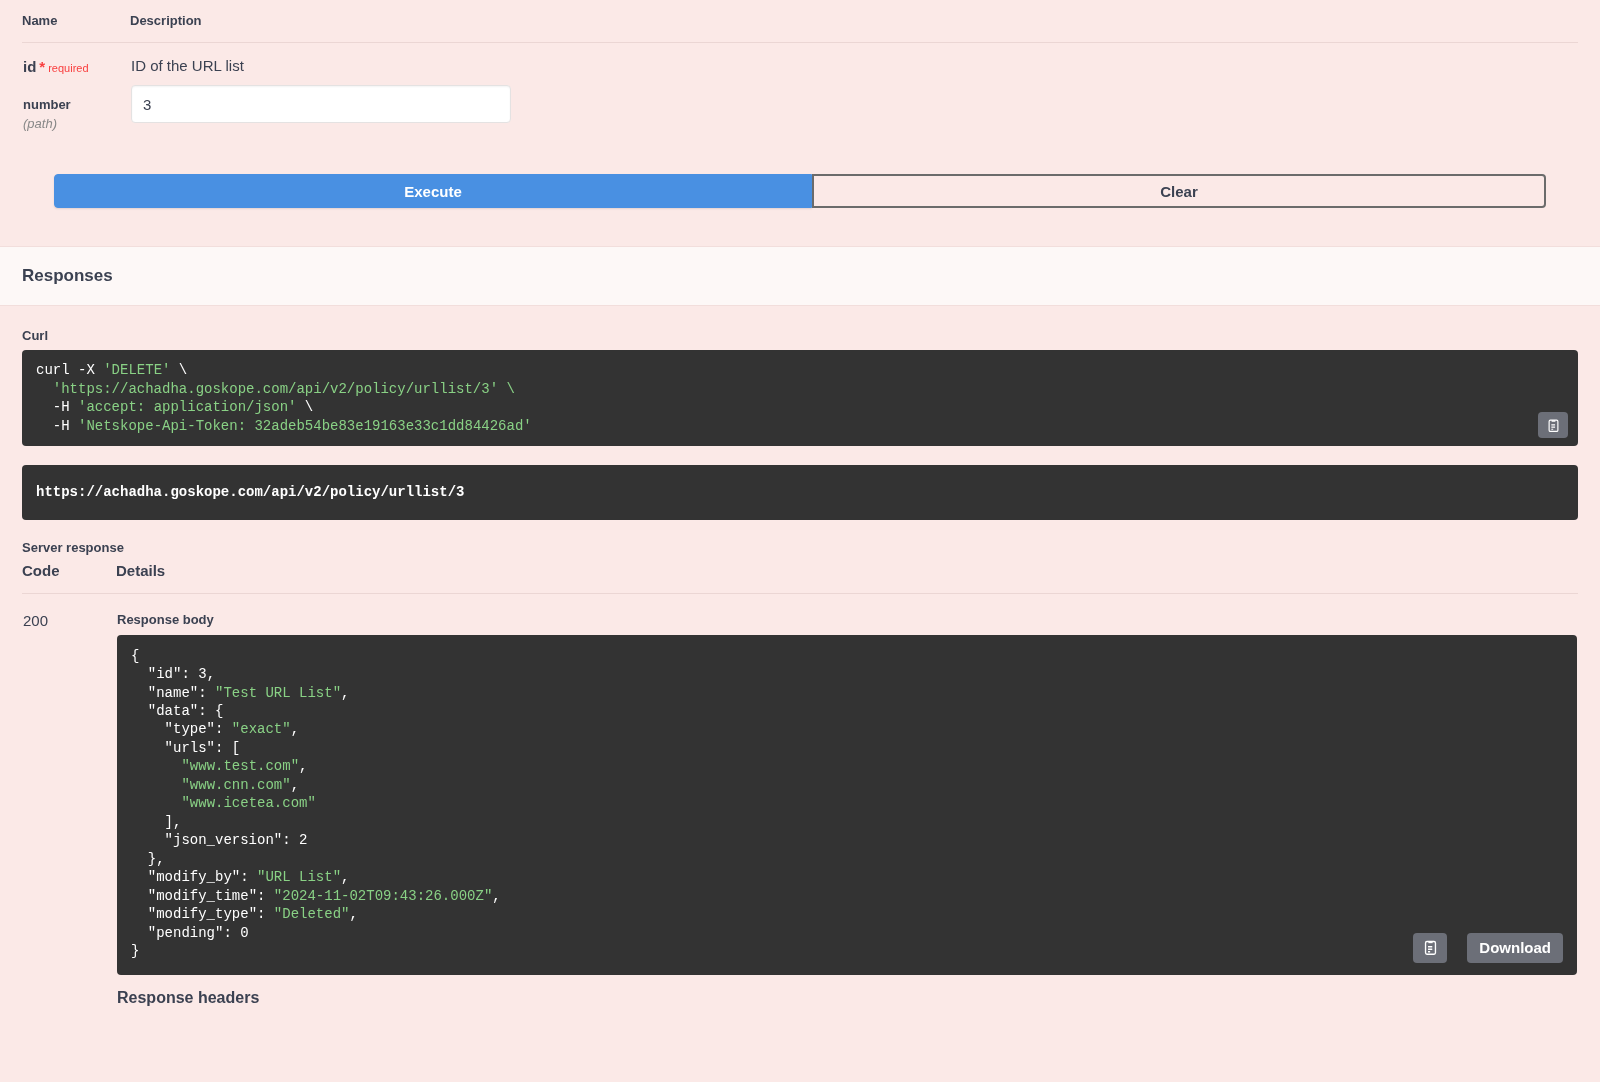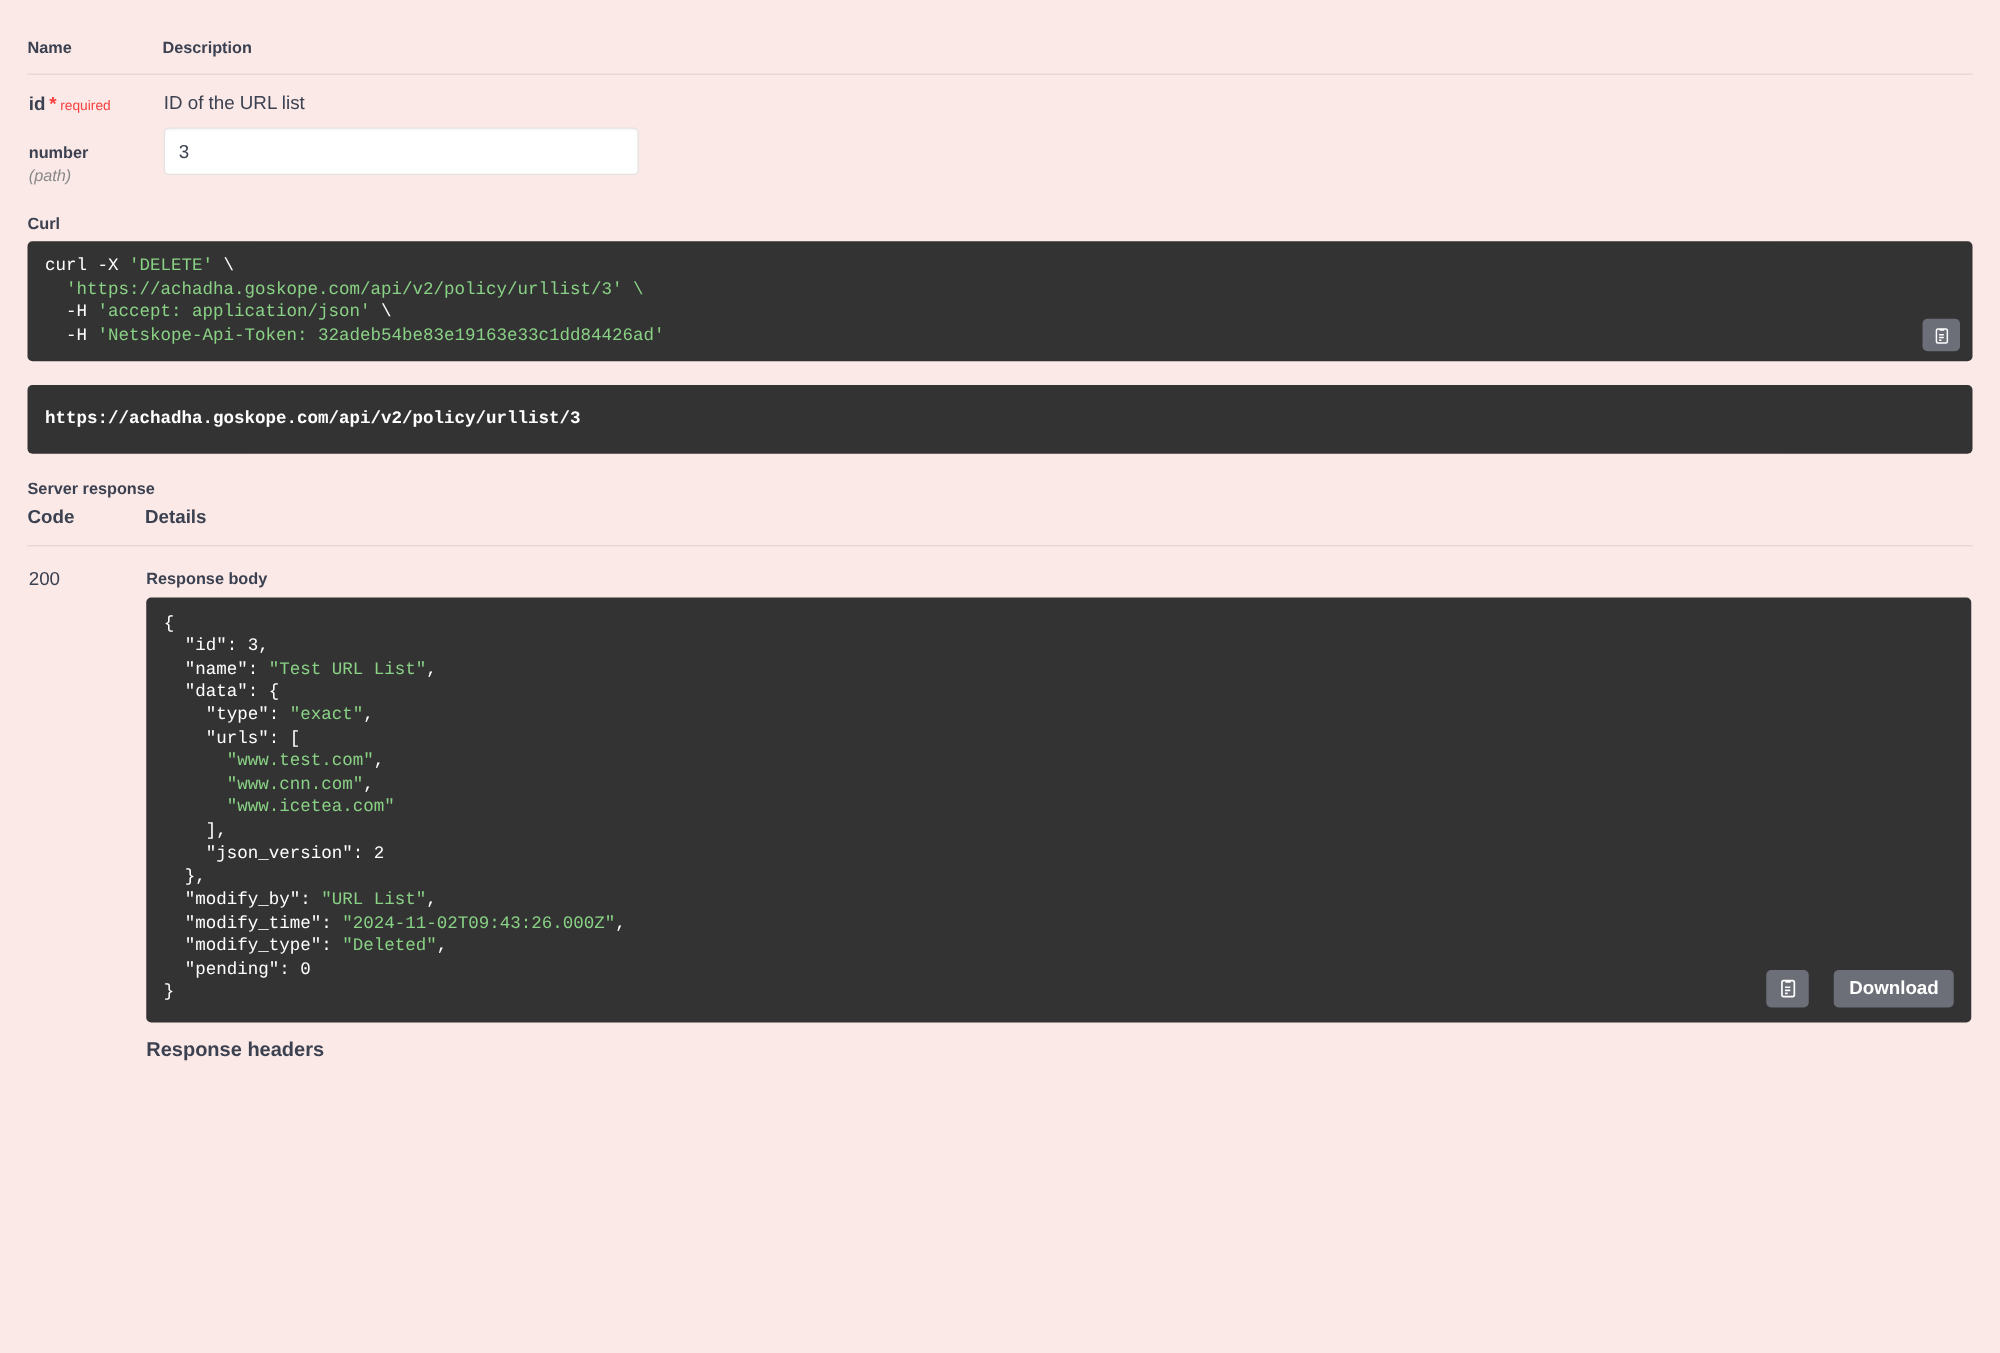--- a/index.html
+++ b/index.html
@@ -46,21 +46,21 @@
     border-radius: 5px;
     color: #ff6060;
     font-size: 15px;
     font-weight: bold;
     font-family: "Liberation Sans", sans-serif;
     cursor: pointer;
     display: flex; align-items: center; justify-content: center;
   }
 
   
-  .params-body { background: #fbe9e7; padding: 30px 22px 0 22px; }
+  .params-body { background: #fbe9e7; padding: 13px 22px 0 22px; }
   .params-table { width: 100%; border-collapse: collapse; }
   .params-table th {
     text-align: left;
     font-size: 13px;
     font-weight: bold;
     color: #3b4151;
     padding: 0 0 14px 0;
     border-bottom: 1px solid #ebd6d4;
   }
   .col-name { width: 108px; }
@@ -231,22 +231,29 @@
             <div class="p-in">(path)</div>
           </td>
           <td>
             <div class="p-desc">ID of the URL list</div>
             <input class="p-input" type="text" value="3" style="">
           </td>
         </tr>
       </tbody>
     </table>
 
+    <div class="exec-row">
+      <button class="execute-btn">Execute</button>
+      <button class="clear-btn">Clear</button>
+    </div>
   </div>
 
+  <div class="responses-header">
+    <span class="responses-title">Responses</span>
+  </div>
 
   <div class="responses-body">
 
     <div class="sec-label">Curl</div>
     <div class="codeblock curl-block"><span class="tok-plain">curl -X </span><span class="tok-str">'DELETE'</span><span class="tok-plain"> \</span>
 <span class="tok-str">  'https://achadha.goskope.com/api/v2/policy/urllist/3' \</span>
 <span class="tok-plain">  -H </span><span class="tok-str">'accept: application/json'</span><span class="tok-plain"> \</span>
 <span class="tok-plain">  -H </span><span class="tok-str">'Netskope-Api-Token: 32adeb54be83e19163e33c1dd84426ad'</span><button class="copy-btn"><svg viewBox="0 0 24 24" fill="none" stroke="#ffffff" stroke-width="1.9">
             <rect x="5" y="3.5" width="14" height="18" rx="2"></rect>
             <path d="M9 3.5h6v2.4H9z" fill="#ffffff" stroke="none"></path>

